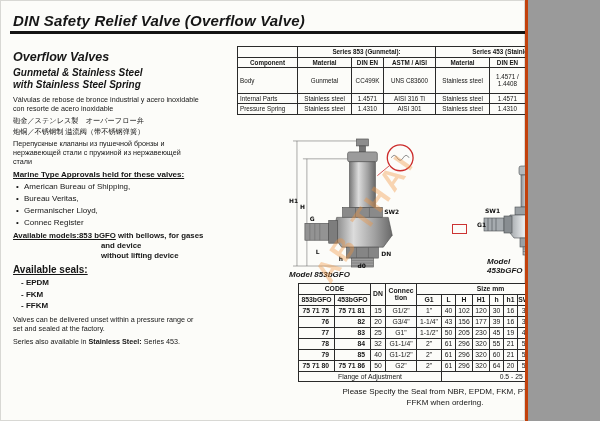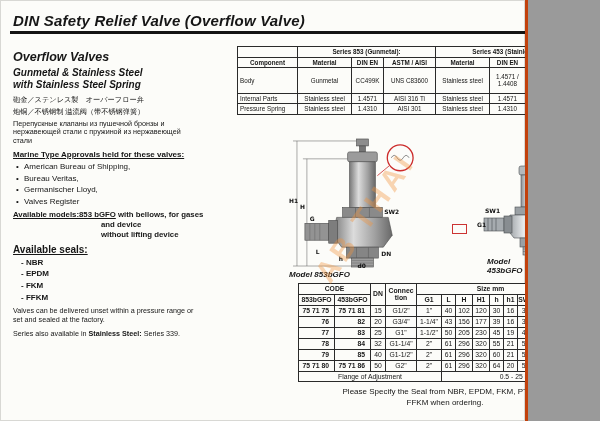--- a/index.html
+++ b/index.html
@@ -68,47 +68,48 @@
 
 <div class="page">
 
   <div class="title">DIN  Safety Relief Valve  (Overflow Valve)</div>
   <div class="title-rule"></div>
 
   <div class="left-col">
     <div class="h2">Overflow Valves</div>
     <div class="h3">Gunmetal &amp; Stainless Steel
 with Stainless Steel Spring</div>
+    <div class="desc">Válvulas de rebose de bronce industrial y acero inoxidable
+con resorte de acero inoxidable</div>
     <div class="desc">砲金／ステンレス製　オーバーフロー弁</div>
     <div class="desc">炮铜／不锈钢制 溢流阀（带不锈钢弹簧）</div>
     <div class="desc">Перепускные клапаны из пушечной бронзы и
 нержавеющей стали с пружиной из нержавеющей
 стали</div>
     <div class="approvals-h">Marine Type Approvals held for these valves:</div>
     <ul class="bullets">
         <li>American Bureau of Shipping,</li>
         <li>Bureau Veritas,</li>
         <li>Germanischer Lloyd,</li>
-        <li>Valves Register</li>
+        <li>Connec Register</li>
       </ul>
     <div class="models">
       <span class="bu">Available models:853 bGFO</span><span> with bellows, for gases</span>
       <div class="models-ind">and device</div>
       <div class="models-ind">without lifting device</div>
     </div>
     <div class="seals-h">Available seals:</div>
     <ul class="seals">
-        <li>- NBR</li>
         <li>- EPDM</li>
         <li>- FKM</li>
         <li>- FFKM</li>
       </ul>
     <div class="note">Valves can be delivered unset within a pressure range or
 set and sealed at the factory.</div>
-    <div class="note"><span>Series also available in </span><span class="b">Stainless Steel:</span><span> Series 339.</span></div>
+    <div class="note"><span>Series also available in </span><span class="b">Stainless Steel:</span><span> Series 453.</span></div>
   </div>
 
   <table class="mat-table">
     <colgroup>
       <col style="width:60px">
         <col style="width:54px">
         <col style="width:32px">
         <col style="width:52px">
       <col style="width:54px">
         <col style="width:36px">

